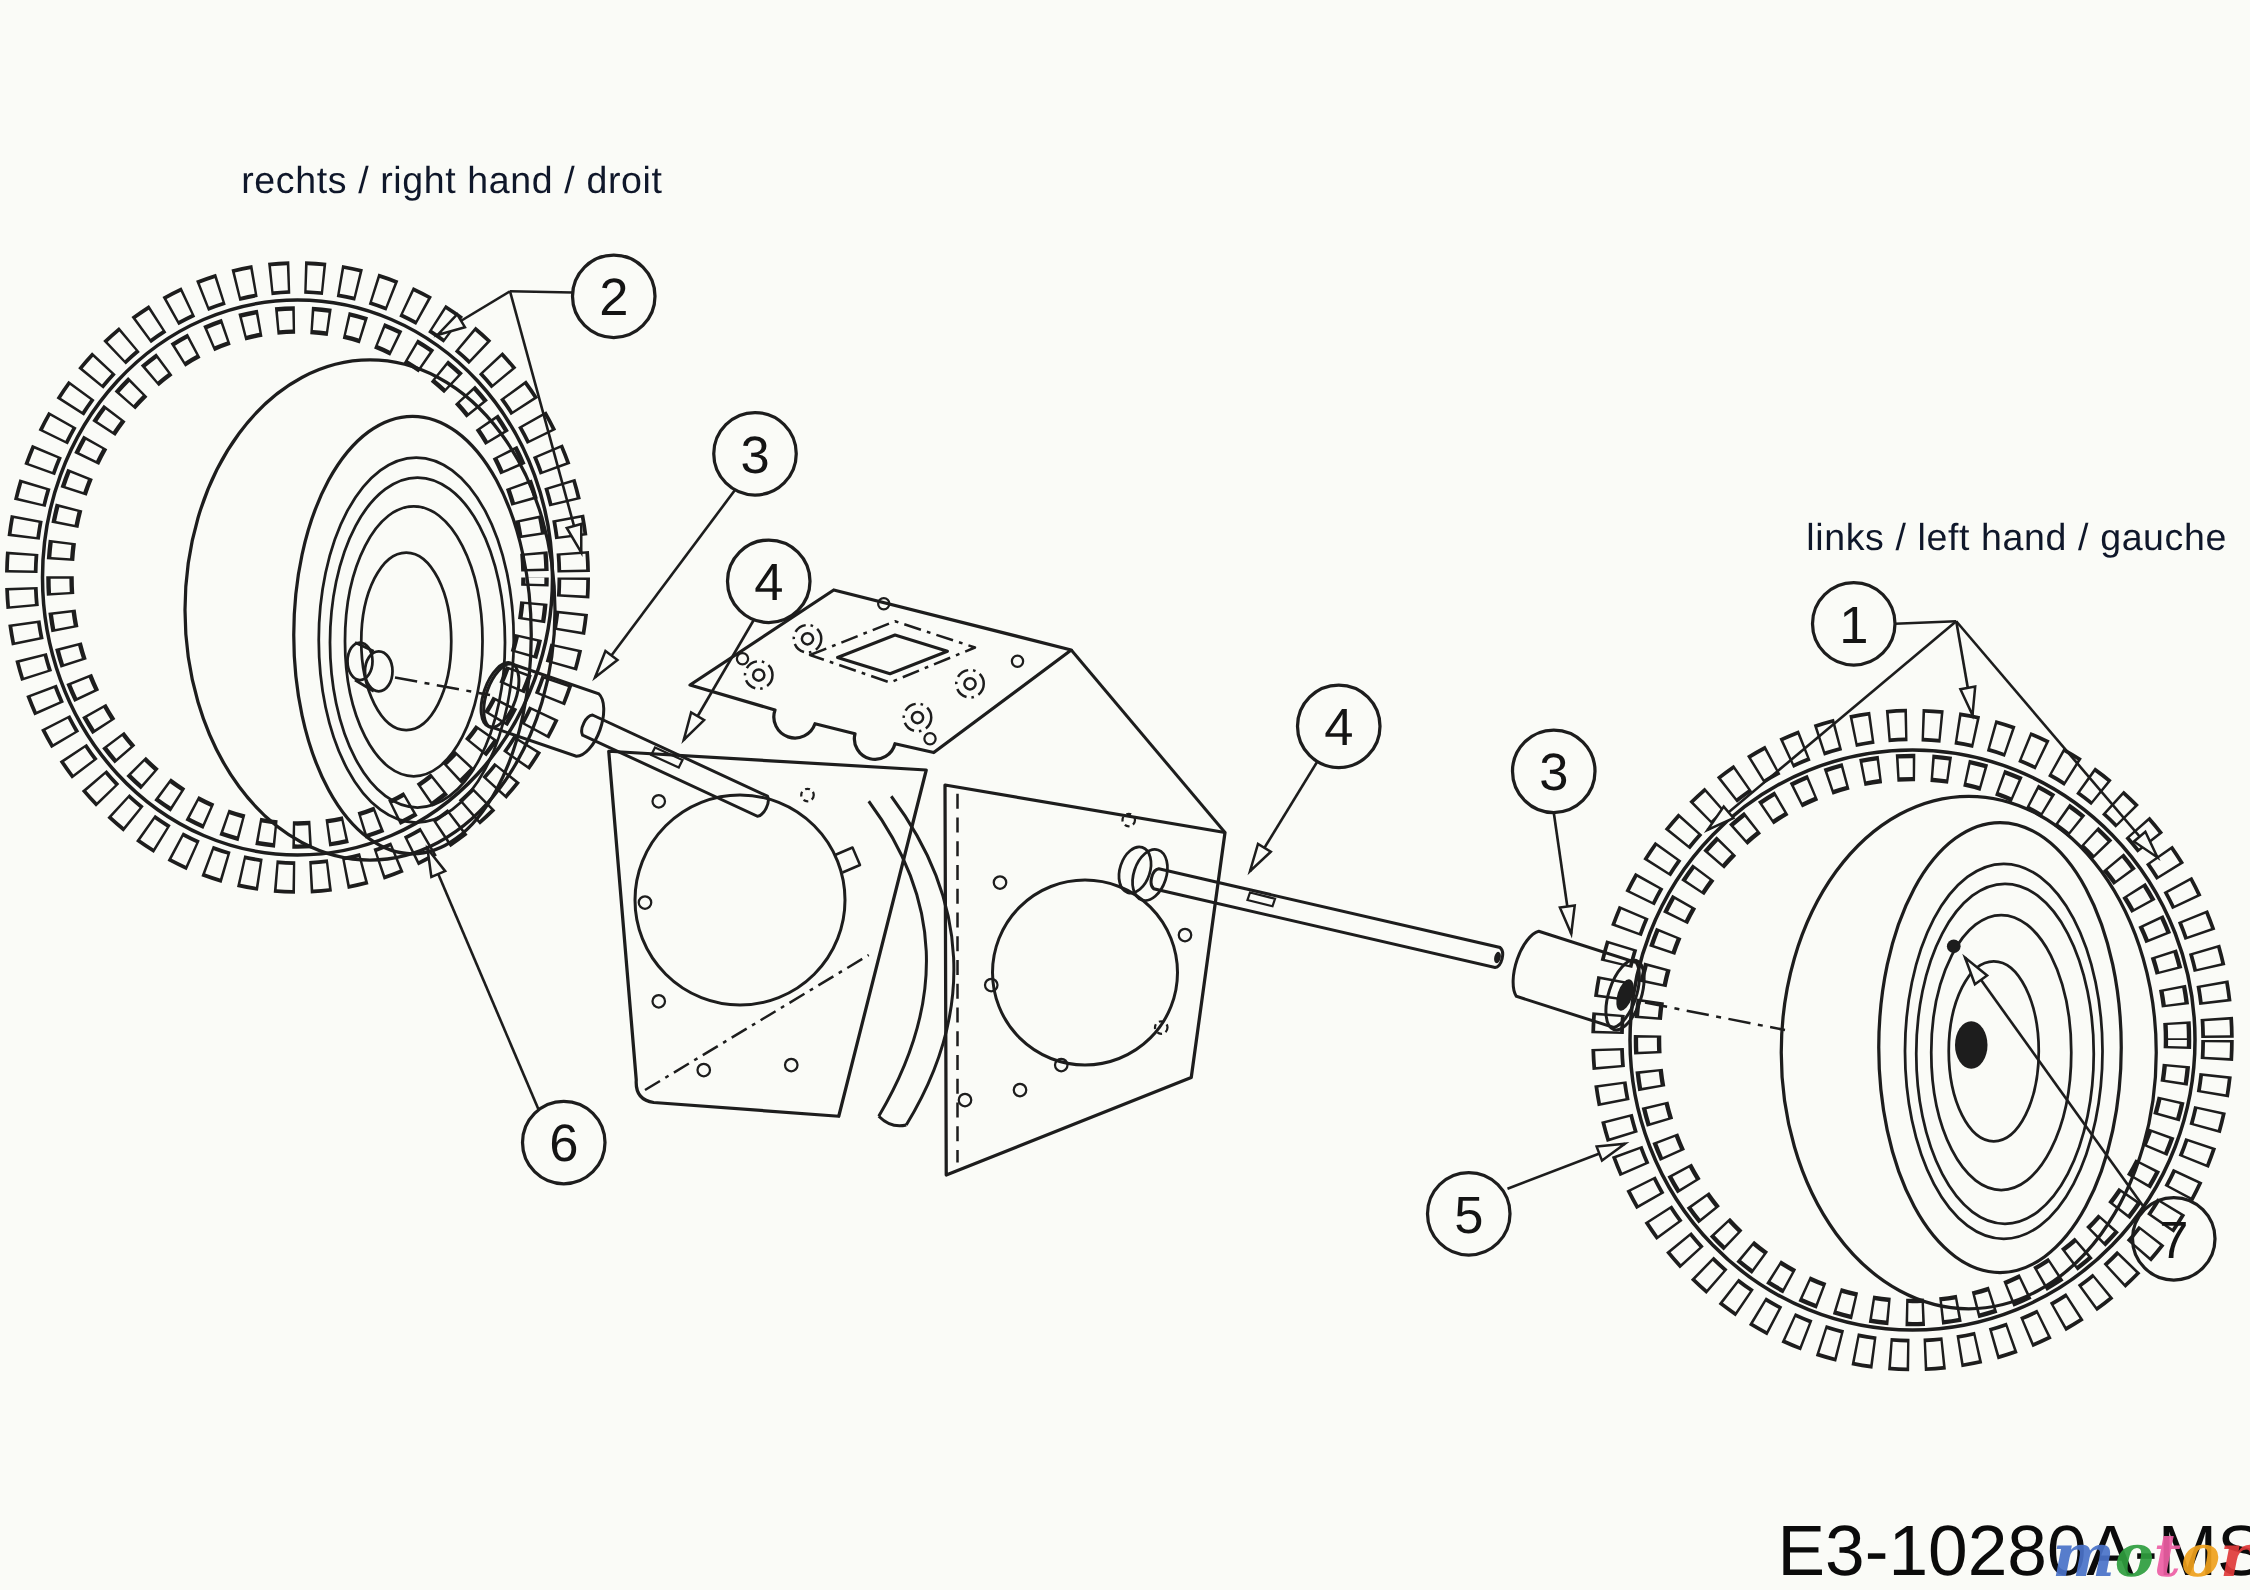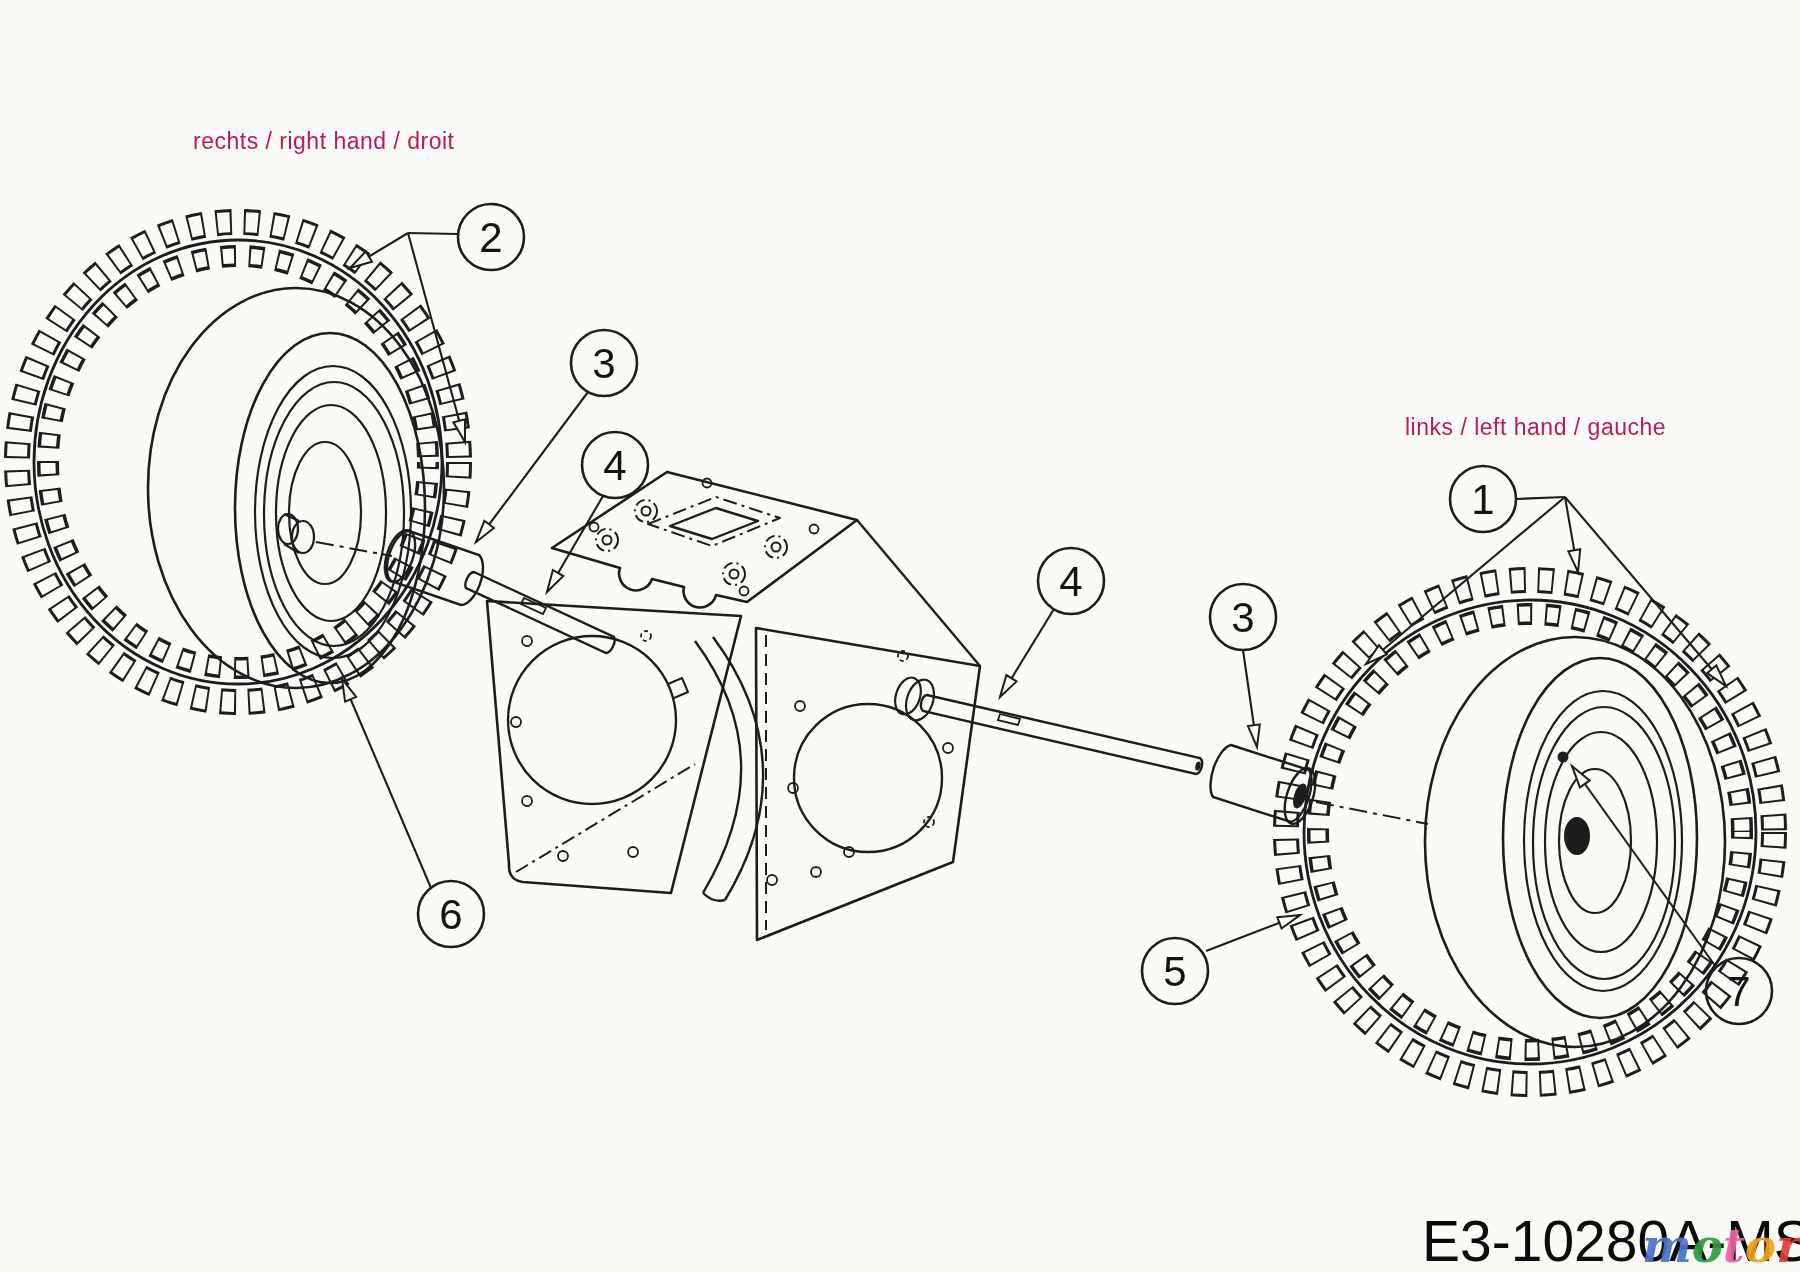--- a/index.html
+++ b/index.html
@@ -1,21 +1,21 @@
 <!DOCTYPE html>
 <html><head>
 <meta charset="utf-8">
 <style>
   html,body{margin:0;padding:0;background:#e8e8e8;}
   #stage{position:relative;width:1800px;height:1272px;background:#fafbf7;overflow:hidden;
          font-family:"Liberation Sans", sans-serif;}
   #stage svg{position:absolute;left:0;top:0;}
-  .lbl{position:absolute;color:#be185d;font-size:23px;letter-spacing:0.5px;white-space:nowrap;}
+  .lbl{position:absolute;color:#0f172a;font-size:30px;letter-spacing:0.5px;white-space:nowrap;}
   #lbl-right{left:193px;top:128px;}
-  #lbl-left{left:1405px;top:414px;text-align:right;}
+  #lbl-left{left:1445px;top:414px;text-align:right;}
   #part-code{position:absolute;left:1422px;top:1208px;font-size:57px;color:#0b0b0b;white-space:nowrap;}
   #watermark{position:absolute;left:1642px;top:1218px;font-family:"DejaVu Serif", serif;
              font-weight:bold;font-size:47px;white-space:nowrap;opacity:0.92;font-style:italic;}
   #watermark span{display:inline-block;}
   .wl0{color:#4a73c9;} .wl1{color:#2f9e3f;} .wl2{color:#ee5fa5;} .wl3{color:#f0a11c;}
   .wl4{color:#e03a3a;}
   svg text.callout-num{font-family:"Liberation Sans", sans-serif;font-size:42px;fill:#141414;}
   .ln{stroke:#1d1d1d;fill:none;}
 </style>
 </head>

